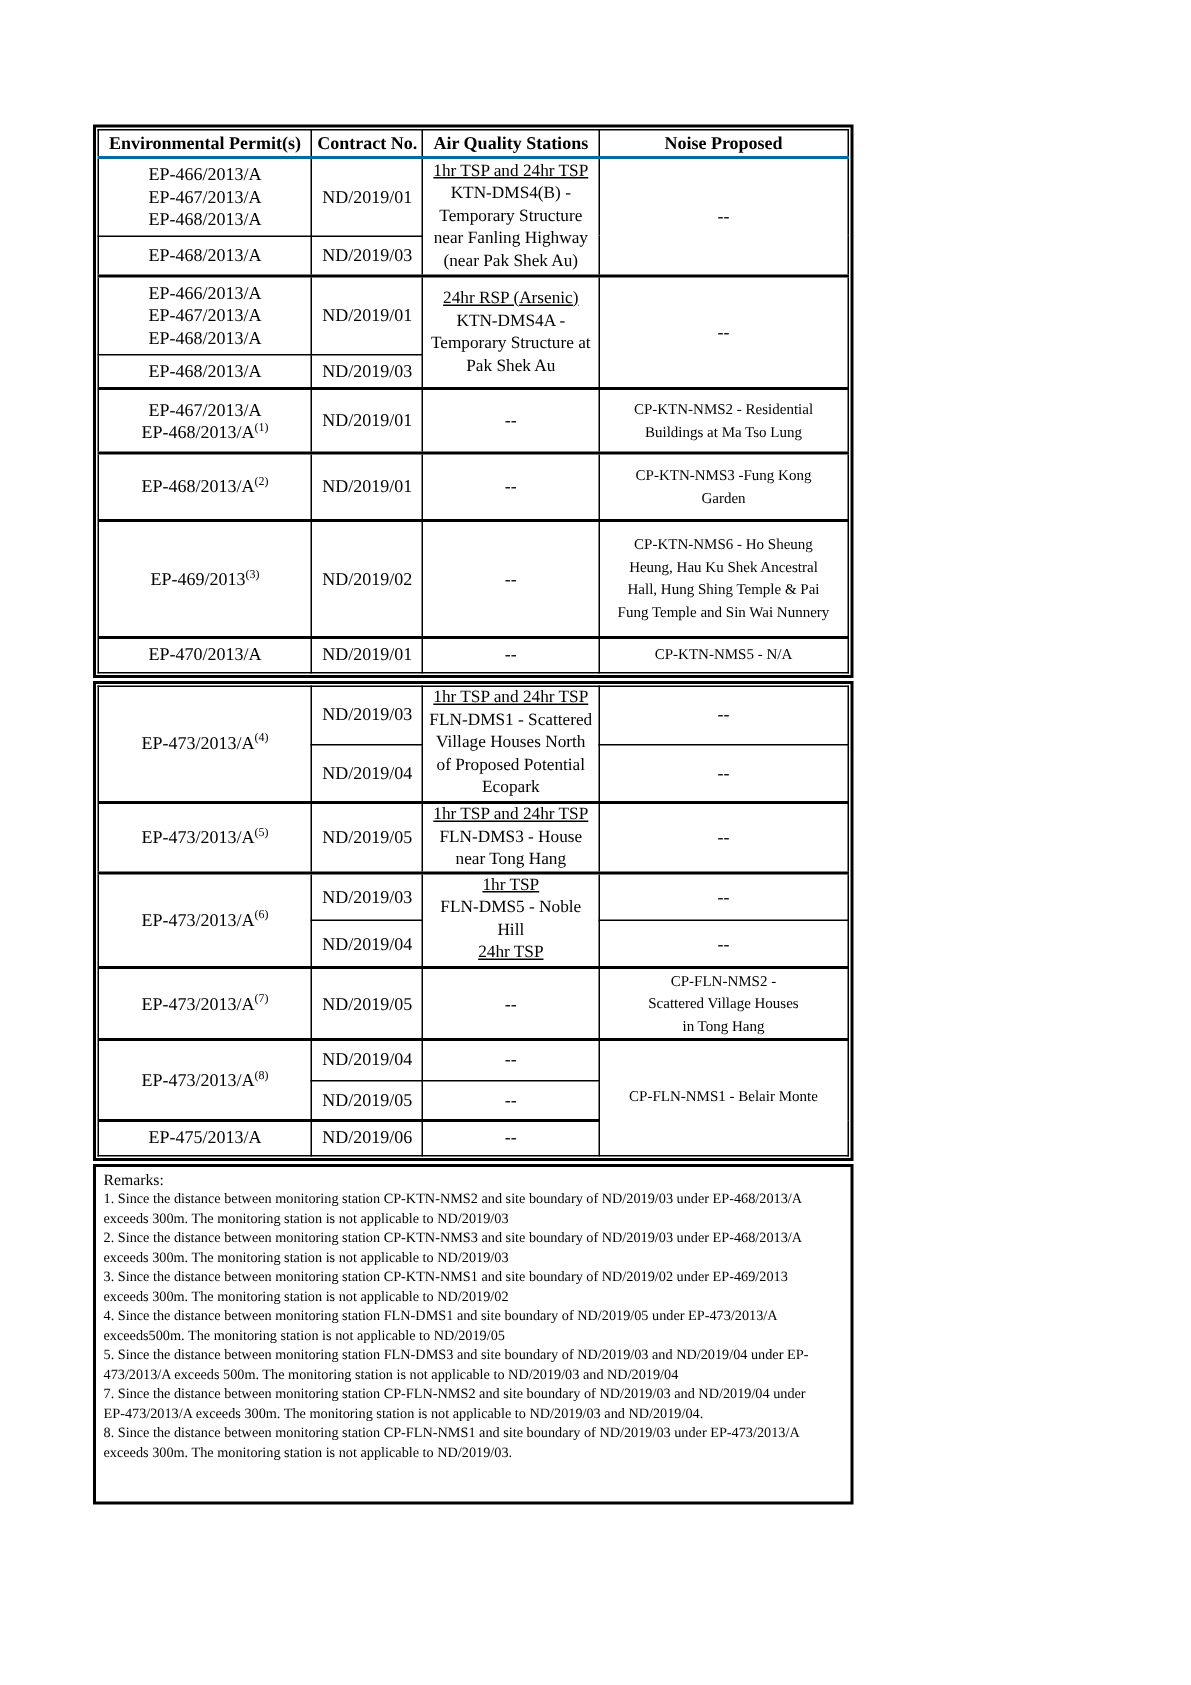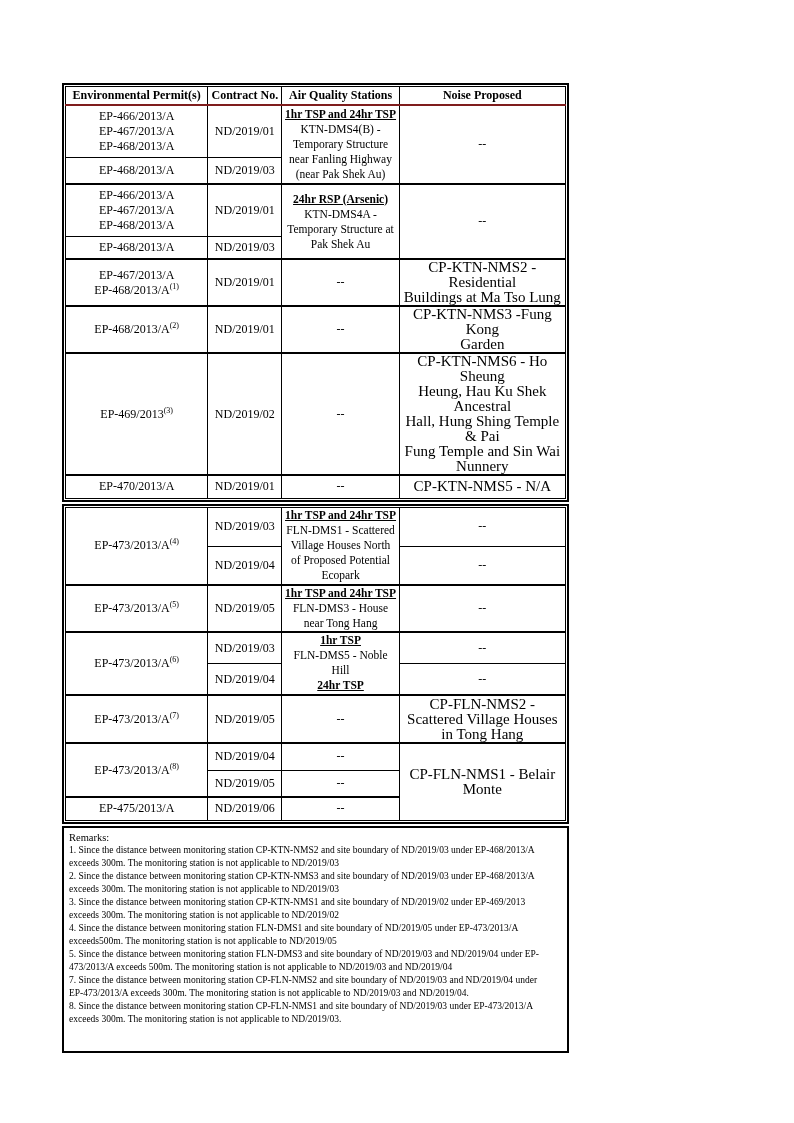--- a/index.html
+++ b/index.html
@@ -32,40 +32,40 @@
     border: 1px solid #000;
     text-align: center;
     vertical-align: middle;
     padding: 0 2px;
     font-size: 12px;
     line-height: 15px;
     overflow: hidden;
   }
   th {
     font-weight: bold;
-    border-bottom: 2px solid #7f1d1d;
+    border-bottom: 2px solid #0369a1;
     height: 17px;
   }
   tr.group > td { border-top: 2px solid #000; }
   .pre { white-space: pre-line; font-family: Liberation Serif, serif; }
   sup { font-size: 8px; line-height: 0; vertical-align: super; }
   .aq-head {
-    font-weight: bold;
+    font-weight: normal;
     text-decoration: underline;
     white-space: nowrap;
     font-size: 11.5px;
     line-height: 15px;
   }
   .aq-body {
     font-size: 11.5px;
     line-height: 15px;
     white-space: pre-line;
   }
   .noise {
-    font-size: 15px;
+    font-size: 10px;
     white-space: pre-line;
   }
   td.clip { vertical-align: top; padding: 0 2px; }
   td.clip .clipinner { height: 61px; overflow: hidden; }
   .remarks {
     padding: 2px 16px 0 4px;
     height: 219px;
     overflow: hidden;
     text-align: left;
   }

